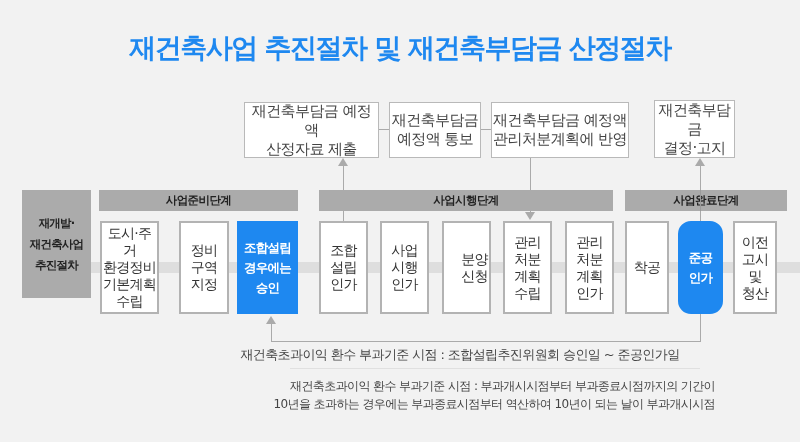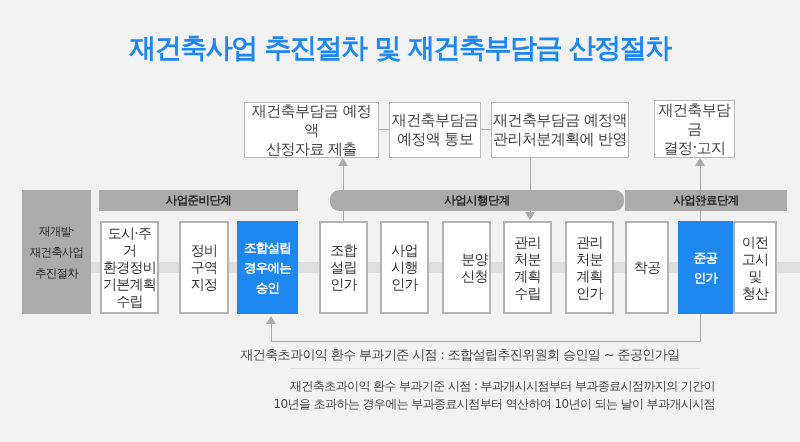--- a/index.html
+++ b/index.html
@@ -1,21 +1,21 @@
 <!DOCTYPE html>
 <html><head>
 <meta charset="utf-8">
 <style>
   html,body{margin:0;padding:0;}
   body{width:800px;height:442px;background:#f2f2f2;position:relative;overflow:hidden;font-family:"DejaVu Sans","Liberation Sans",sans-serif;color:#333;}
   .abs{position:absolute;box-sizing:border-box;}
   .title{left:0;width:800px;top:30px;text-align:center;font-size:27px;font-weight:bold;color:#1e88f0;letter-spacing:-1.5px;}
   .topbox{background:#fff;border:1px solid #b9b9b9;display:flex;align-items:center;justify-content:center;text-align:center;font-size:15px;line-height:19px;color:#444;letter-spacing:-0.6px;}
   .phase{background:#ababab;height:21px;top:190px;display:flex;align-items:center;justify-content:center;font-size:11.5px;font-weight:bold;color:#222;letter-spacing:-0.6px;}
-  .leftlabel{left:22px;top:190px;width:69px;height:124px;background:#ababab;display:flex;align-items:center;justify-content:center;text-align:center;font-size:11.5px;font-weight:normal;color:#222;line-height:21px;letter-spacing:-0.8px;}
+  .leftlabel{left:22px;top:190px;width:69px;height:108px;background:#ababab;display:flex;align-items:center;justify-content:center;text-align:center;font-size:11.5px;font-weight:bold;color:#222;line-height:21px;letter-spacing:-0.8px;}
   .band{left:91px;top:262px;width:709px;height:11px;background:#dedede;}
   .step{top:221px;height:93px;background:#fff;border:2px solid #b3b3b3;display:flex;align-items:center;justify-content:center;text-align:center;font-size:14px;line-height:17px;color:#333;letter-spacing:-0.8px;}
   .step span{white-space:pre-line;}
   .step.blue{background:#1e88f0;border-color:#1e88f0;color:#fff;font-weight:bold;font-size:12.5px;line-height:20px;}
   .vline{background:#aaa;width:1px;}
   .hline{background:#aaa;height:1px;}
   .arrow-up{width:0;height:0;border-left:5px solid transparent;border-right:5px solid transparent;border-bottom:8px solid #aaa;}
   .arrow-down{width:0;height:0;border-left:5px solid transparent;border-right:5px solid transparent;border-top:8px solid #aaa;}
   .period{left:180px;width:560px;top:346px;text-align:center;font-size:13px;color:#444;letter-spacing:-0.6px;}
   .note{left:180px;width:535px;text-align:right;font-size:12px;color:#444;letter-spacing:-0.6px;}
@@ -53,21 +53,21 @@
 
 <div class="abs band"></div>
 
 <div class="abs leftlabel">
     <span style="white-space:pre-line">재개발·
 재건축사업
 추진절차</span>
   </div>
 
 <div class="abs phase" style="left:99px;width:199px;">사업준비단계</div>
-<div class="abs phase" style="left:330px;width:294px;border-radius:9px;">사업시행단계</div>
+<div class="abs phase" style="left:319px;width:294px;">사업시행단계</div>
 <div class="abs phase" style="left:625px;width:162px;">사업완료단계</div>
 
 <div class="abs vline" style="left:700px;top:190px;height:21px;background:#9a9a9a;"></div>
 
 <div class="abs step" style="left:100px;width:59px;">
     <span>도시·주거
 환경정비
 기본계획
 수립</span>
   </div>
@@ -103,21 +103,21 @@
   </div>
 <div class="abs step" style="left:565px;width:49px;">
     <span>관리
 처분
 계획
 인가</span>
   </div>
 <div class="abs step" style="left:625px;width:44px;">
     <span>착공</span>
   </div>
-<div class="abs step blue" style="left:678px;width:55px;">
+<div class="abs step blue" style="left:678px;width:45px;border-radius:13px;">
     <span>준공
 인가</span>
   </div>
 <div class="abs step" style="left:733px;width:44px;">
     <span>이전
 고시
 및
 청산</span>
   </div>
 

